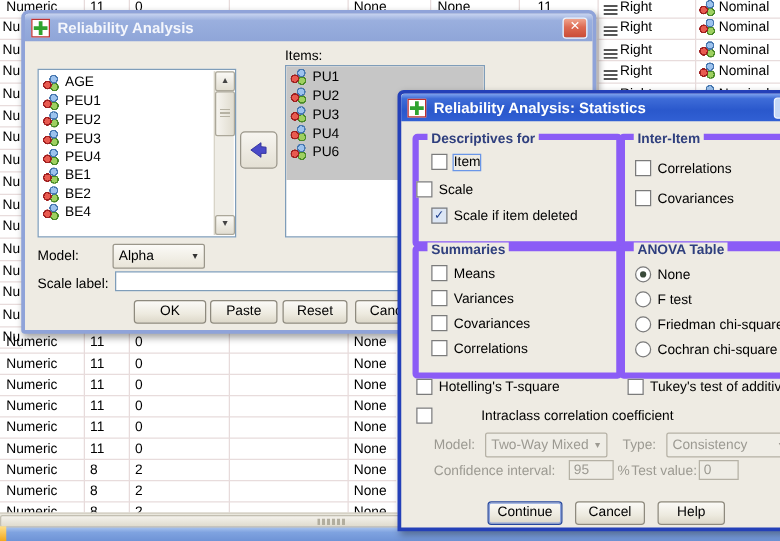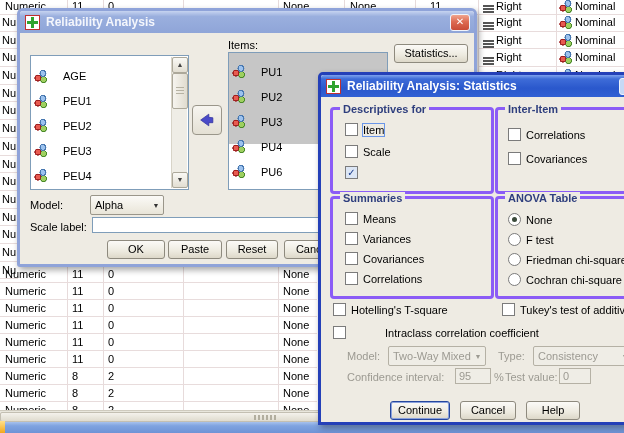--- a/index.html
+++ b/index.html
@@ -44,21 +44,21 @@
   .dico::after{content:'';position:absolute;left:1px;top:5px;width:11px;height:3px;background:#2FA32F;}
   .xbtn{position:absolute;width:18px;height:15px;border:1px solid #F0F4FC;border-radius:3px;
     background:linear-gradient(180deg,#F0A58E,#DD6A52 45%,#C94B36);color:#fff;font-size:10px;font-weight:bold;
     text-align:center;line-height:14px;}
   .btn{position:absolute;background:linear-gradient(180deg,#FBFAF7,#EDEADF 60%,#DDD8C9);
     border:1px solid #8E8A7E;border-radius:3px;text-align:center;font-size:11px;color:#000;}
   .btn-default{border:1px solid #26479E;box-shadow:inset 0 0 0 1px #8BA2DC;}
 
   
   .lb0{position:absolute;background:#fff;border:1px solid #7F9DB9;overflow:hidden;}
-  .li{display:flex;align-items:center;gap:15px;height:14.8px;padding-left:3px;white-space:nowrap;margin-top:10px;}
+  .li{display:flex;align-items:center;gap:4px;height:14.8px;padding-left:3px;white-space:nowrap;}
   .li15{height:15px;}
   .sel{position:absolute;left:0;top:0;right:0;height:91px;background:#C6C6C6;}
   .sb{position:absolute;top:1px;right:1px;bottom:1px;width:15px;background:#EFEDE6;border-left:1px solid #D8D4C8;}
   .sbtn{position:absolute;left:0;width:14px;height:14px;background:linear-gradient(180deg,#FAF9F5,#E2DED2);
     border:1px solid #ACA89A;border-radius:2px;font-size:7px;text-align:center;line-height:13px;color:#444;}
   .sthumb{position:absolute;left:0;top:16px;width:14px;height:34px;background:linear-gradient(90deg,#F6F4EF,#E0DCCF);
     border:1px solid #ACA89A;border-radius:2px;}
   .sgrip{position:absolute;left:3px;top:13px;width:8px;height:8px;
     background:repeating-linear-gradient(180deg,#B6B2A3 0 1px,transparent 1px 3px);}
   .arrowbtn{position:absolute;width:28px;height:28px;background:linear-gradient(180deg,#F7F5F0,#E4E0D4);
@@ -68,21 +68,21 @@
   .combo .cv{flex:1;padding-left:4px;white-space:nowrap;overflow:hidden;}
   .combo .ca{width:14px;text-align:center;font-size:7px;color:#333;}
   .combo.dis{background:#EFEDE6;border-color:#B5B1A5;}
   .combo.dis .cv,.combo.dis .ca{color:#9C9A92;}
   .tfield{position:absolute;background:#fff;border:1px solid #7F9DB9;height:16px;font-size:11px;
     font-family:"Liberation Sans",sans-serif;padding:0 2px;box-sizing:border-box;}
   .nf{position:absolute;height:16px;background:#EFEDE6;border:1px solid #B5B1A5;color:#9C9A92;
     padding-left:3px;line-height:15px;box-sizing:border-box;}
 
   
-  .grp{position:absolute;border:3px solid #8b5cf6;border-radius:4px;}
+  .grp{position:absolute;border:5px solid #8b5cf6;border-radius:4px;}
   .gt{position:absolute;left:7px;top:-7px;background:#EEEBE3;padding:0 3px;color:#2F3F7E;font-weight:bold;}
   .ck,.ro{position:absolute;display:flex;align-items:center;gap:5px;white-space:nowrap;}
   .box{width:11px;height:11px;background:#fff;border:1px solid #7B7B7B;flex:0 0 11px;position:relative;
     display:flex;align-items:center;justify-content:center;}
   .box .ckg{color:#1B3C8C;font-size:10px;font-weight:bold;line-height:10px;}
   .rdot{width:11px;height:11px;border-radius:50%;background:#fff;border:1px solid #7B7B7B;flex:0 0 11px;
     display:flex;align-items:center;justify-content:center;}
   .rdot .dot{width:5px;height:5px;border-radius:50%;background:#3A4A3A;}
   .fc{outline:1px solid #6A96E8;}
   .dis-lb{color:#9C9A92;}
@@ -379,23 +379,20 @@
           </div>
 
 
           <div class="li li15">
             <span class="mic"></span>
             <span>PU6</span>
           </div>
         </div>
     </div>
 
-    <div class="btn" style="left:374px;top:33px;width:72px;height:17px;line-height:17px;">
-      <span>Statistics...</span>
-    </div>
 
     <span class="abs" style="left:10px;top:188px;">Model:</span>
     <div class="combo" style="left:70px;top:184px;width:72px;">
       <span class="cv">Alpha</span>
       <span class="ca">▼</span>
     </div>
 
     <span class="abs" style="left:10px;top:210px;">Scale label:</span>
     <input class="tfield" style="left: 72px; top: 206px; width: 376px;" value="">
 
@@ -412,28 +409,29 @@
     </div>
     <div class="abs" style="right:0;top:3px;width:6px;height:15px;background:#C6D9F6;border:1px solid #EFF4FC;border-radius:3px 0 0 3px;"></div>
 
     <div class="grp" style="left:9px;top:32px;width:158px;height:81px;">
       <span class="gt">Descriptives for</span>
     </div>
     <div class="ck" style="left:24px;top:48px;">
       <span class="box"></span>
       <span class="lbl fc">Item</span>
     </div>
-    <div class="ck" style="left:24px;top:70px;">
+    <div class="ck" style="left:12px;top:70px;">
       <span class="box"></span>
       <span class="lbl">Scale</span>
     </div>
     <div class="ck" style="left:24px;top:91px;">
       <span class="box" style="background:#DCE6F5;">
           <span class="ckg">✓</span>
         </span>
+      <span class="lbl">Scale if item deleted</span>
     </div>
 
     <div class="grp" style="left:174px;top:32px;width:132px;height:81px;">
       <span class="gt">Inter-Item</span>
     </div>
     <div class="ck" style="left:187px;top:53px;">
       <span class="box"></span>
       <span class="lbl">Correlations</span>
     </div>
     <div class="ck" style="left:187px;top:77px;">

